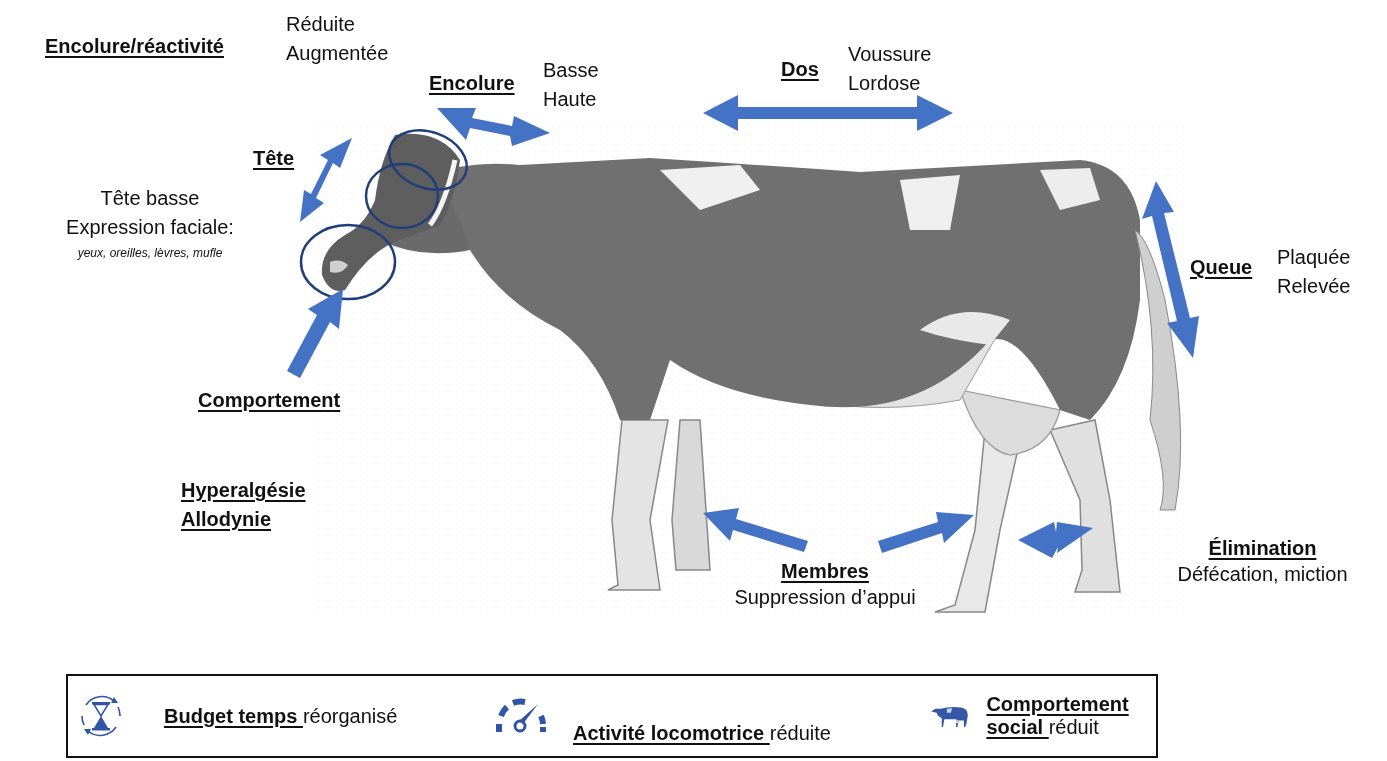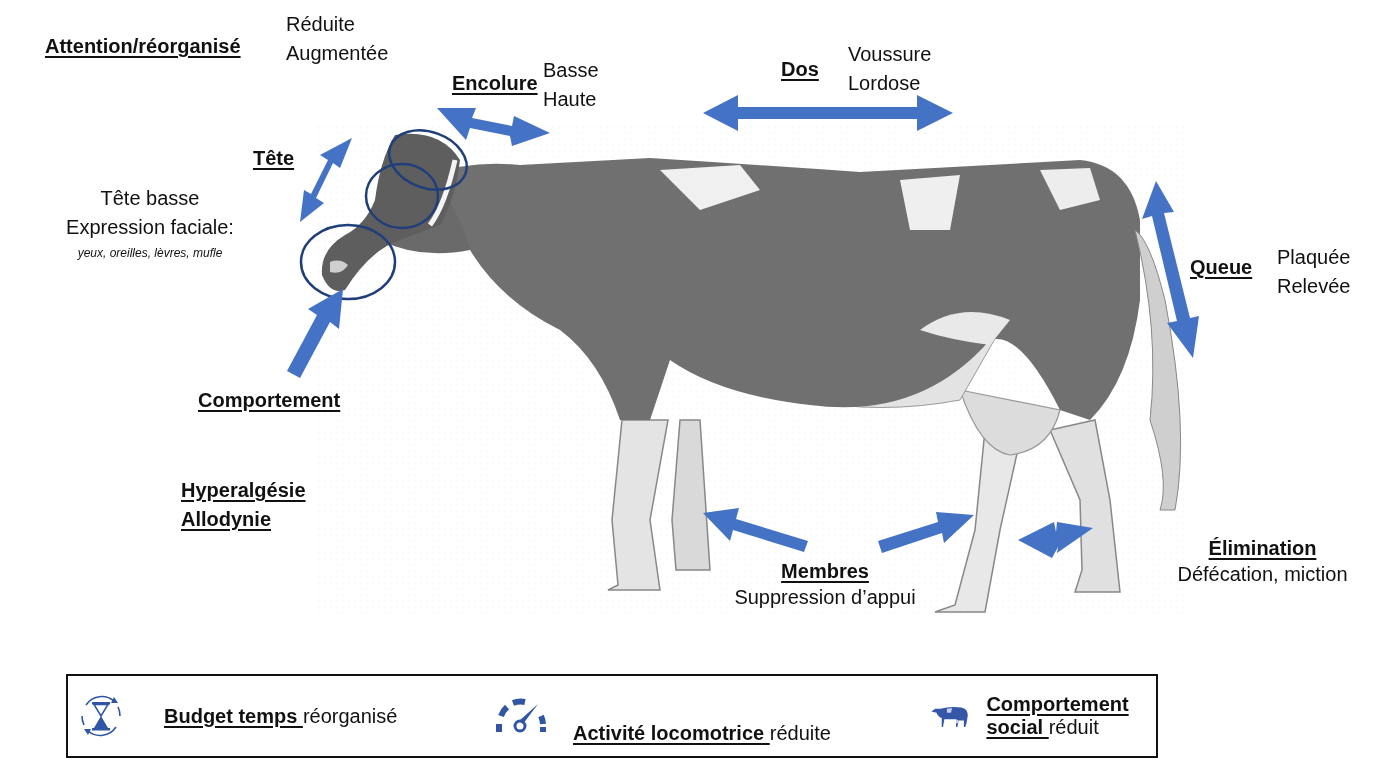--- a/index.html
+++ b/index.html
@@ -78,27 +78,27 @@
     <polygon points="343,289 339,329 330,322 300,378 287,371 317,315 308,309"></polygon>
 
     <polygon points="703,513 739,508 736,519 808,541 804,552 733,530 730,541"></polygon>
 
     <polygon points="974,515 944,543 942,533 882,553 878,541 938,522 936,512"></polygon>
 
     <polygon points="1018,540 1054,522 1056,532 1057,522 1093,528 1057,553 1058,547 1052,558"></polygon>
   </g>
 </svg>
 
-<div class="abs lbl" style="left:45px; top:35px;">Attention/réorganisé</div>
+<div class="abs lbl" style="left:45px; top:35px;">Encolure/réactivité</div>
 <div class="abs txt" style="left:286px; top:10px;">
   <div>Réduite</div>
   <div>Augmentée</div>
 </div>
 
-<div class="abs lbl" style="left:429px; top:72px;margin-left:23px;">Encolure</div>
+<div class="abs lbl" style="left:429px; top:72px;">Encolure</div>
 <div class="abs txt" style="left:543px; top:56px;">
   <div>Basse</div>
   <div>Haute</div>
 </div>
 
 <div class="abs lbl" style="left:781px; top:58px;">Dos</div>
 <div class="abs txt" style="left:848px; top:40px;">
   <div>Voussure</div>
   <div>Lordose</div>
 </div>

